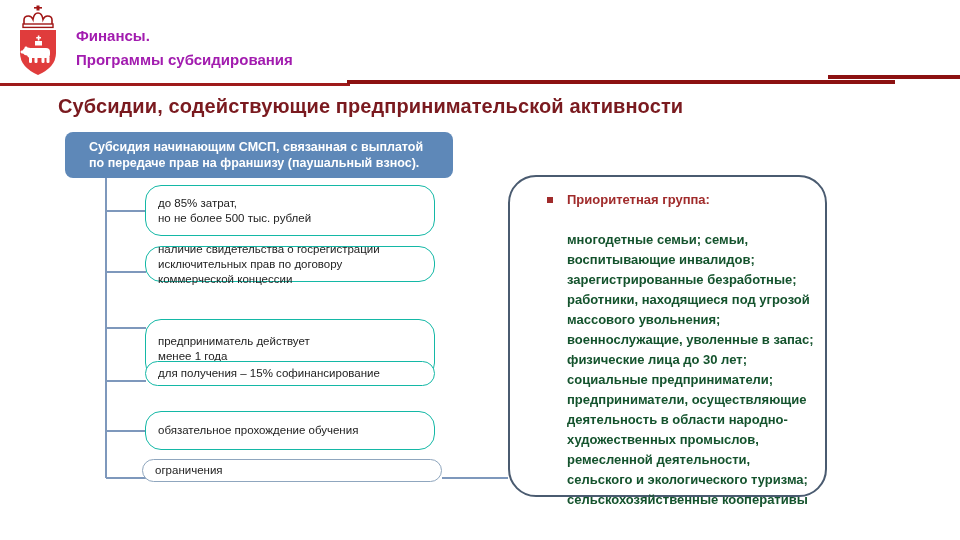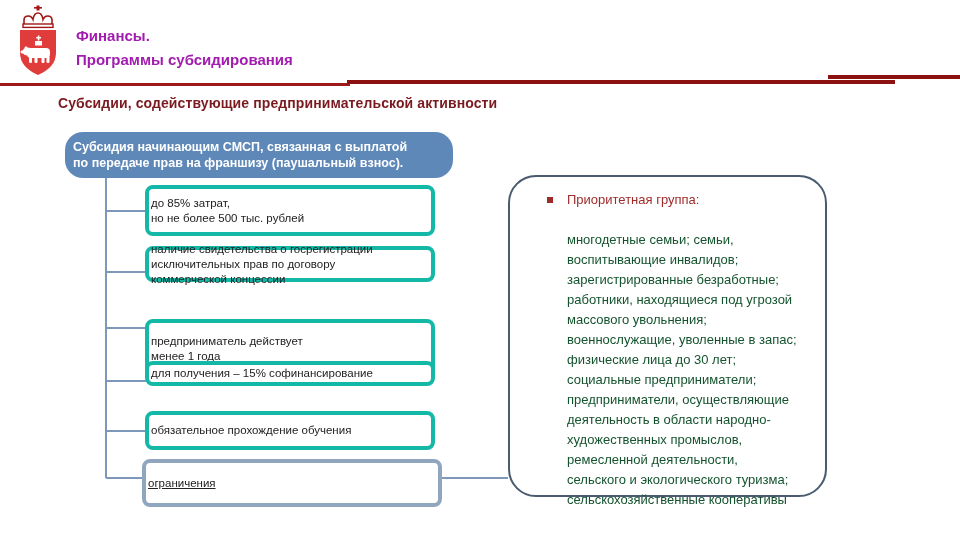--- a/index.html
+++ b/index.html
@@ -7,45 +7,45 @@
     position:relative;width:960px;height:540px;background:#ffffff;
     overflow:hidden;font-family:"Liberation Sans",sans-serif;margin:0 auto;
   }
   
   .logo{position:absolute;left:12px;top:4px;width:52px;height:76px;}
   .hdr-title{position:absolute;left:76px;top:24px;font-size:15px;font-weight:bold;
     color:#a21caf;line-height:24px;}
   .div-a{position:absolute;left:0;top:83px;width:350px;height:3px;background:#9e1a1a;}
   .div-b{position:absolute;left:347px;top:80px;width:548px;height:4px;background:#8c1111;}
   .div-c{position:absolute;left:828px;top:75px;width:132px;height:4px;background:#8c1111;}
-  .heading{position:absolute;left:58px;top:95px;font-size:14px;font-weight:bold;
+  .heading{position:absolute;left:58px;top:95px;font-size:20px;font-weight:bold;
     color:#7a1a1f;letter-spacing:.1px;}
   
   .root-node{position:absolute;left:65px;top:132px;width:388px;height:46px;
-    background:#5e88b8;border-radius:18px;color:#fff;font-weight:bold;font-size:12.5px;
-    line-height:16px;display:flex;align-items:center;padding:0 8px;box-sizing:border-box;
+    background:#5e88b8;border-radius:8px;color:#fff;font-weight:bold;font-size:12.5px;
+    line-height:16px;display:flex;align-items:center;padding:0 24px;box-sizing:border-box;
     white-space:pre-line;}
   .vline{position:absolute;left:105px;top:178px;width:2px;height:300px;background:#7e98bc;}
   .branch{position:absolute;left:106px;width:40px;height:2px;background:#7e98bc;}
   .b1{top:210px}.b2{top:271px}.b3{top:327px}.b4{top:380px}.b5{top:430px}.b6{top:477px}
   .node{position:absolute;left:145px;width:290px;background:#fff;
-    border:4px solid #14b8a6;border-radius:8px;box-sizing:border-box;
-    display:flex;align-items:center;padding:0 2px;font-size:11.5px;color:#222;
+    border:1px solid #14b8a6;border-radius:16px;box-sizing:border-box;
+    display:flex;align-items:center;padding:0 12px;font-size:11.5px;color:#222;
     line-height:15px;white-space:pre-line;}
   .n1{top:185px;height:51px}
   .n2{top:246px;height:36px}
   .n3{top:319px;height:60px}
   .n4{top:361px;height:25px}
   .n5{top:411px;height:39px}
-  .n6{top:459px;height:48px;left:142px;width:300px;border-color:#8fa6be;text-decoration:underline;}
+  .n6{top:459px;height:23px;left:142px;width:300px;border-color:#8fa6be;}
   .panel-link{position:absolute;left:442px;top:477px;width:66px;height:2px;background:#7e98bc;}
   
   .panel{position:absolute;left:508px;top:175px;width:319px;height:322px;
     border:2px solid #4a5b70;border-radius:28px;box-sizing:border-box;background:#fff;}
-  .panel-inner{position:relative;padding:13px 8px 0 57px;font-size:13px;font-weight:normal;
+  .panel-inner{position:relative;padding:13px 8px 0 57px;font-size:13px;font-weight:bold;
     line-height:20px;color:#1f1f1f;}
   .bullet-sq{position:absolute;left:37px;top:20px;width:6px;height:6px;background:#a02b2b;}
   .panel-title{color:#a02b2b;}
   .panel-body{white-space:pre-line;color:#14532d;margin-top:20px;}
 </style>
 </head>
 <body>
 
 <div class="slide">
 

